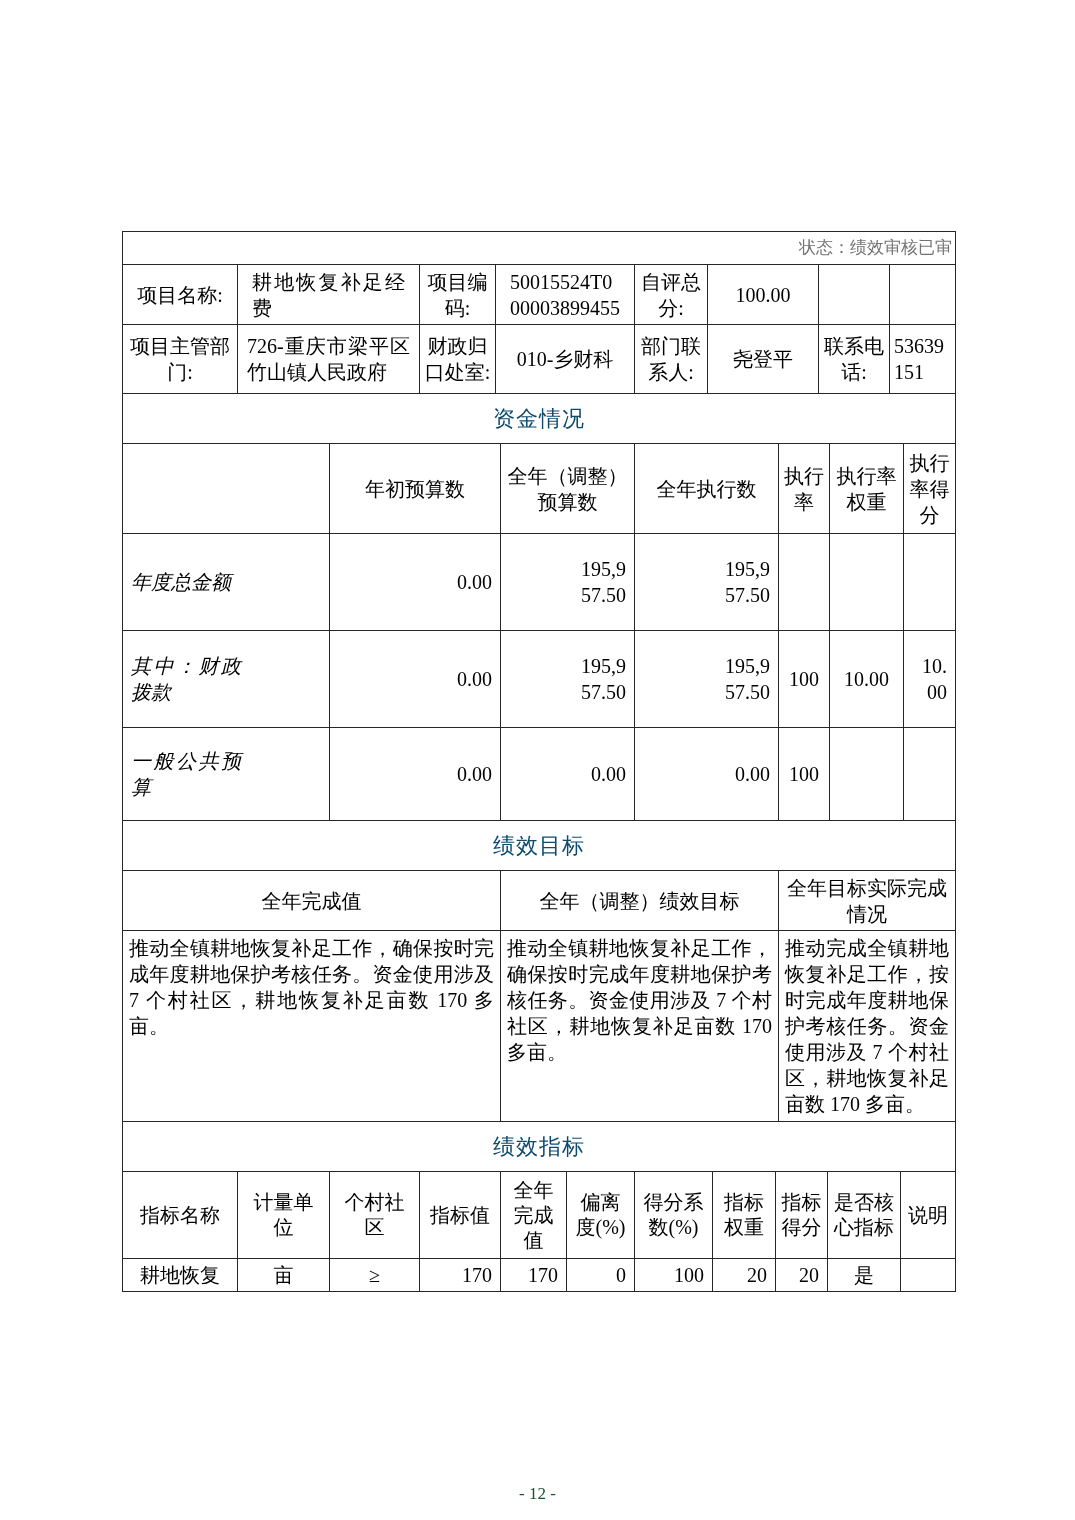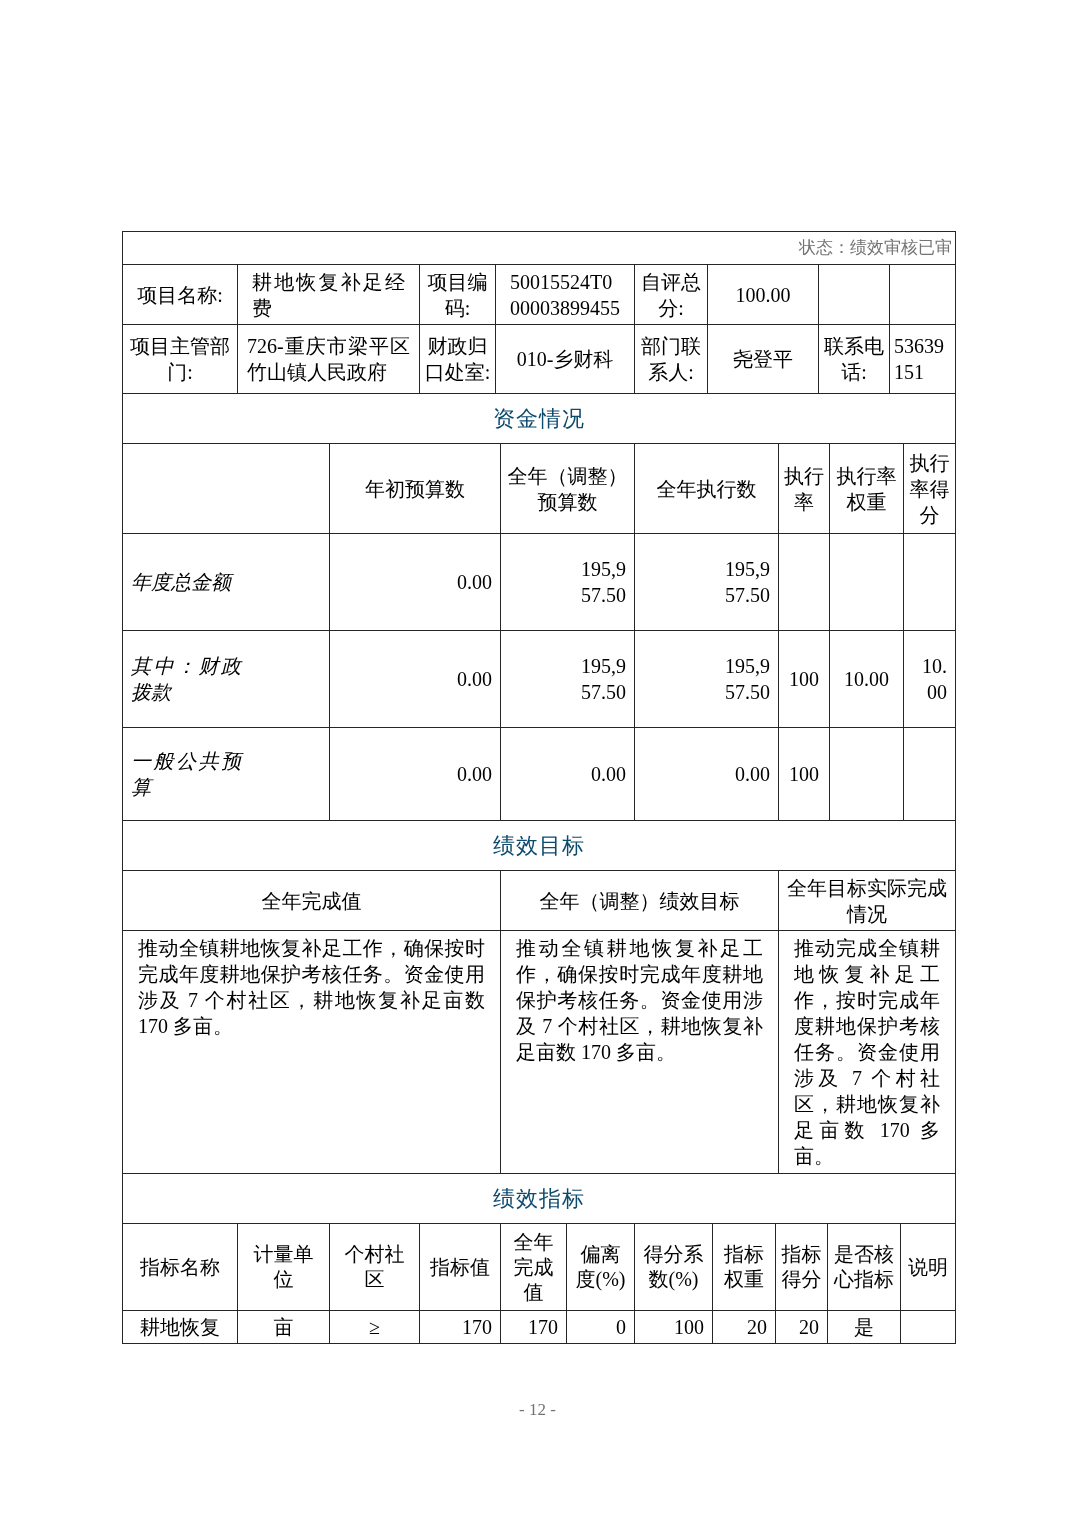--- a/index.html
+++ b/index.html
@@ -44,32 +44,32 @@
   .funds-t tr.r2 td{height:97px;}
   .funds-t tr.r3 td{height:93px;}
   .rowlbl{text-align:left;font-style:italic;}
   .rowlbl .lblbox{width:110px;text-align:justify;}
   td.num{text-align:right;}
   .numbox{margin-left:auto;word-break:break-all;text-align:right;width:50px;}
   .numbox-sm{margin-left:auto;word-break:break-all;text-align:right;width:30px;}
   td.ctr{text-align:center;padding:2px 4px;}
   
   .goals-t td.head{height:60px;text-align:center;padding:2px 4px;}
-  .goals-t td.body{height:190px;vertical-align:top;text-align:justify;padding:4px 15px;line-height:26px;}
+  .goals-t td.body{height:190px;vertical-align:top;text-align:justify;padding:4px 6px;line-height:26px;}
   
   .ind-t td.head{height:87px;text-align:center;padding:2px 4px;line-height:25px;}
   .ind-t td.head.p12{padding:2px 12px;}
   .ind-t td.head.p8{padding:2px 8px;}
   .ind-t tr.data td{height:33px;padding:1px 8px;}
   .ind-t tr.data td.r{text-align:right;}
   .ind-t tr.data td.c{text-align:center;padding:1px 4px;font-family:Liberation Serif, serif;}
   
   .footer{
-    position:absolute;left:0;top:1400px;width:1075px;text-align:center;
-    font-size:17px;color:#737373;
+    position:absolute;left:0;top:1484px;width:1075px;text-align:center;
+    font-size:17px;color:#14532d;
   }
 </style>
 </head>
 <body>
 
 <div class="sheet">
 
 
   <table class="t">
     <colgroup>

